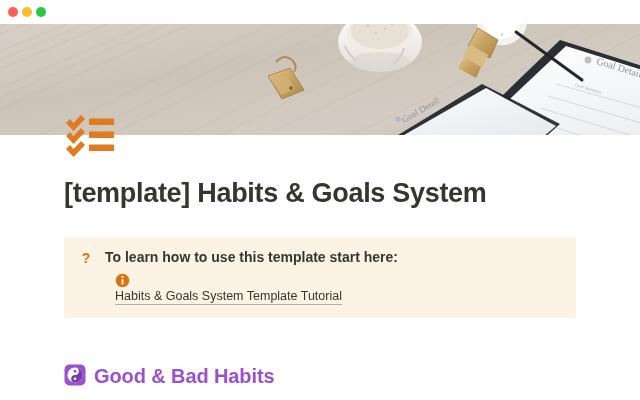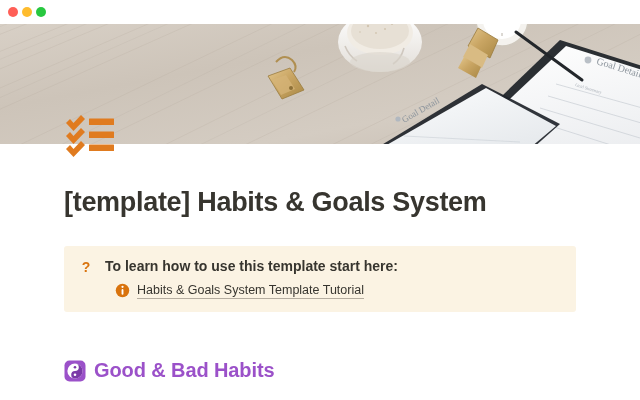--- a/index.html
+++ b/index.html
@@ -49,21 +49,21 @@
     position: absolute;
     left: 64px; top: 114px;
     width: 52px; height: 44px;
     z-index: 20;
   }
   .page-icon svg { display: block; width: 52px; height: 44px; }
 
   
   .content {
     position: absolute;
-    top: 144px; left: 0;
+    top: 135px; left: 0;
     width: 640px;
     padding: 0 64px;
     background: #ffffff;
   }
 
   .page-title {
     margin-top: 42px;
     font-size: 27px;
     font-weight: bold;
     letter-spacing: -0.3px;
@@ -96,41 +96,42 @@
     font-size: 14px;
     font-weight: bold;
     color: #37352F;
     line-height: 17px;
   }
 
   .page-link {
     margin-top: 7px;
     margin-left: 10px;
     display: flex;
-    align-items: center;
+    align-items: flex-start;
+    flex-direction: column;
   }
   .page-link-icon {
     width: 15px; height: 15px;
     min-width: 15px;
     margin-right: 7px;
     display: block;
   }
   .page-link-text {
     font-size: 12.5px;
     color: #37352F;
     border-bottom: 1px solid #b5ada0;
     line-height: 16px;
     cursor: pointer;
   }
 
   
   .section-heading {
     margin-top: 46px;
     display: flex;
-    align-items: flex-end;
+    align-items: flex-start;
   }
   .section-emoji {
     width: 22px; height: 22px;
     min-width: 22px;
     margin-right: 8px;
     display: block;
   }
   .section-title {
     font-size: 20px;
     font-weight: bold;

